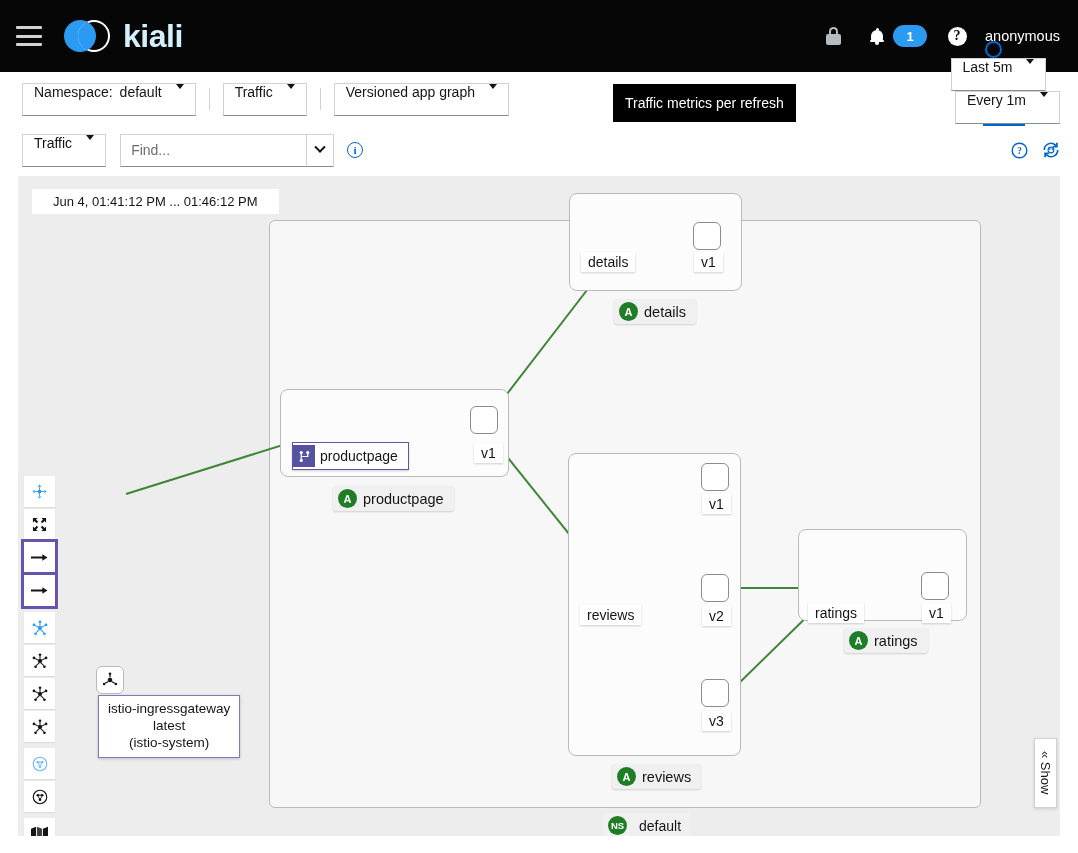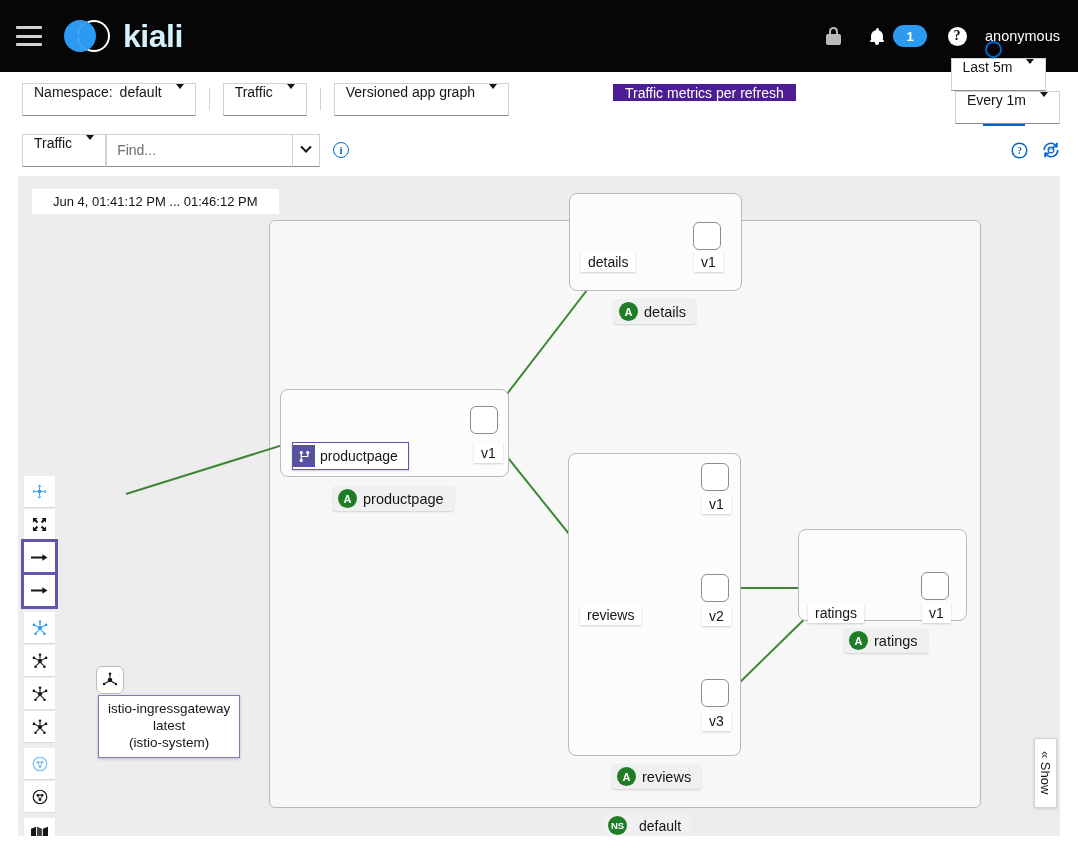--- a/index.html
+++ b/index.html
@@ -143,21 +143,21 @@
     border-top: 5.5px solid #151515;
     margin-left: 14px;
   }
   .sep {
     width: 1px; height: 22px; background: #d2d2d2; margin: 0 13px;
   }
   .ns-label { color: #151515; }
   .ns-value { margin-left: 7px; }
 
   .findbox {
-    display: flex; align-items: stretch; 
+    display: flex; align-items: stretch; margin-left: 14px;
   }
   .findbox input {
     width: 186px; height: 33px;
     border: 1px solid #d2d2d2; border-bottom: 1px solid #8a8d90;
     border-right: none;
     padding: 0 10px; font-size: 14px; font-family: "Liberation Sans", sans-serif;
     color: #151515; background: #fff; outline: none;
   }
   .findbox input::placeholder { color: #6a6e73; }
   .findbox .drop {
@@ -198,21 +198,21 @@
   }
   .info-blue-circle {
     width: 17px; height: 17px; border-radius: 50%;
     border: 2px solid #0066cc;
     margin-right: 10px; flex: none;
   }
 
   
   .dark-tip {
     position: absolute; left: 613px; top: 84px;
-    height: 17px; background: #4c1d95; color: #fff;
+    height: 38px; background: #000000; color: #fff;
     font-size: 14px; display: flex; align-items: center;
     padding: 0 12px; z-index: 40; white-space: nowrap;
   }
 
   
   .canvas {
     position: absolute; left: 18px; top: 176px;
     width: 1042px; height: 660px;
     background: #ededed;
     overflow: hidden;

